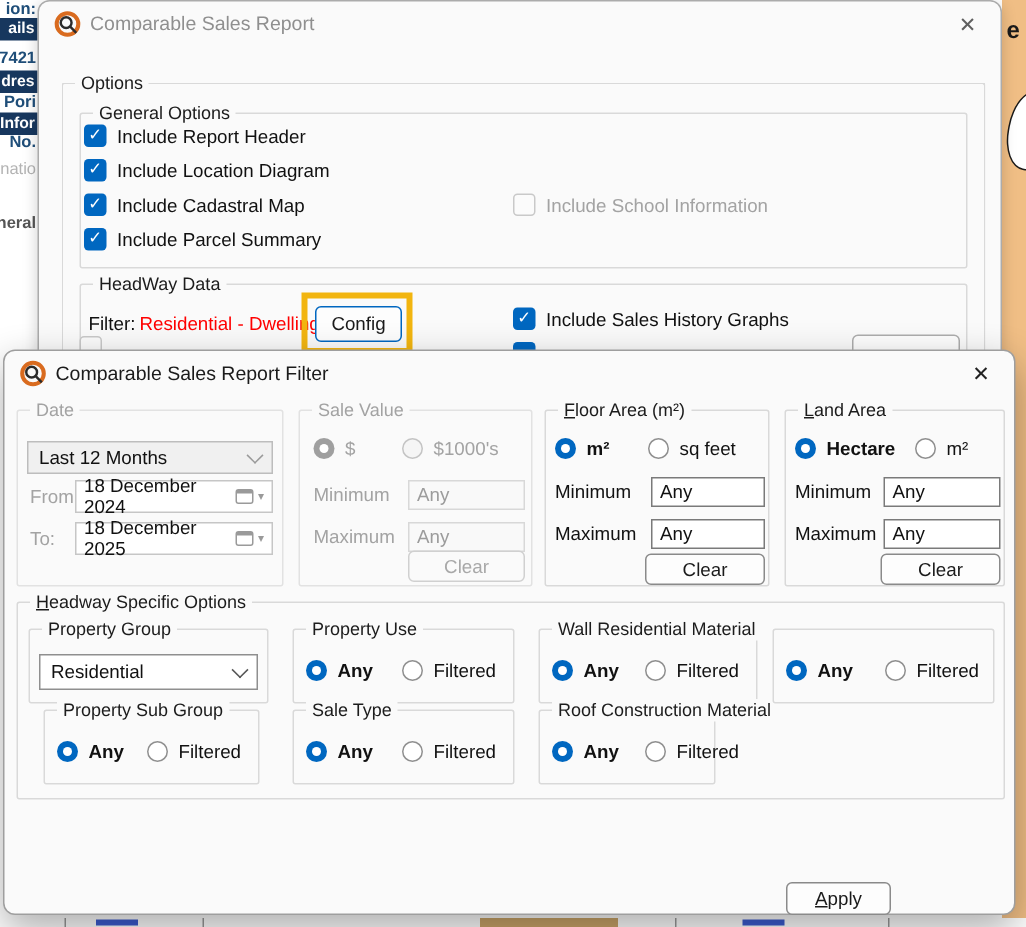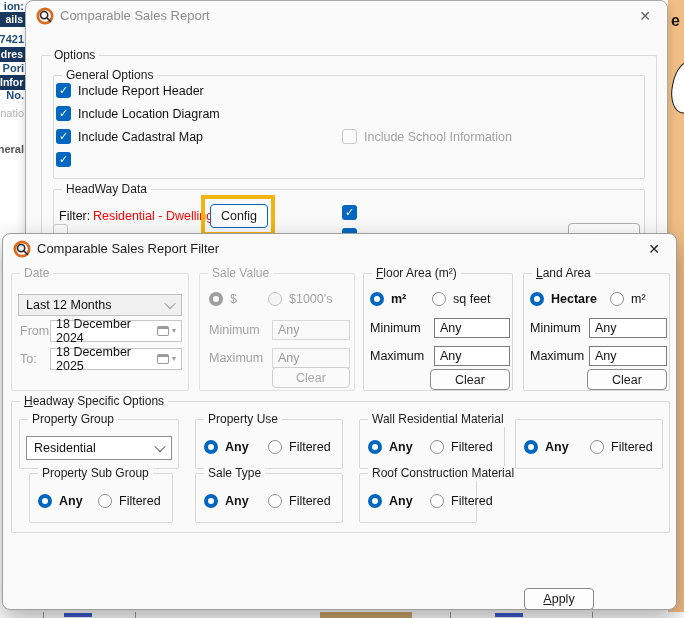--- a/index.html
+++ b/index.html
@@ -132,37 +132,39 @@
     <div class="row" style="left:30px;top:105px;">
       <span class="cb on">✓</span>
       <span class="cb-label">Include Location Diagram</span>
     </div>
     <div class="row" style="left:30px;top:128px;">
       <span class="cb on">✓</span>
       <span class="cb-label">Include Cadastral Map</span>
     </div>
     <div class="row" style="left:30px;top:151px;">
       <span class="cb on">✓</span>
+      <span class="cb-label">Include Parcel Summary</span>
     </div>
     <div class="row" style="left:316px;top:128px;">
       <span class="cb dis"></span>
       <span class="cb-label dis">Include School Information</span>
     </div>
 
     <div class="grp" style="left:27px;top:188px;width:592px;height:170px;">
       <span class="lbl">HeadWay Data</span>
     </div>
 
     <span class="flabel" style="left:33px;top:208px;">Filter:</span>
     <span class="flabel" style="left:67px;top:208px;color:#FF0000;">Residential - Dwelling</span>
 
     <div class="btn focus" style="left:184px;top:203px;width:58px;height:24px;">Config</div>
 
     <div class="row" style="left:316px;top:204px;">
       <span class="cb on">✓</span>
+      <span class="cb-label">Include Sales History Graphs</span>
     </div>
 
     <span class="cb dis" style="position:absolute;left:27px;top:223px;"></span>
     <span class="cb on" style="position:absolute;left:316px;top:227px;"></span>
     <div class="partial-btn"></div>
 
     <div id="config-highlight"></div>
   </div>
 
   <div class="dialog" id="filter-dialog">

